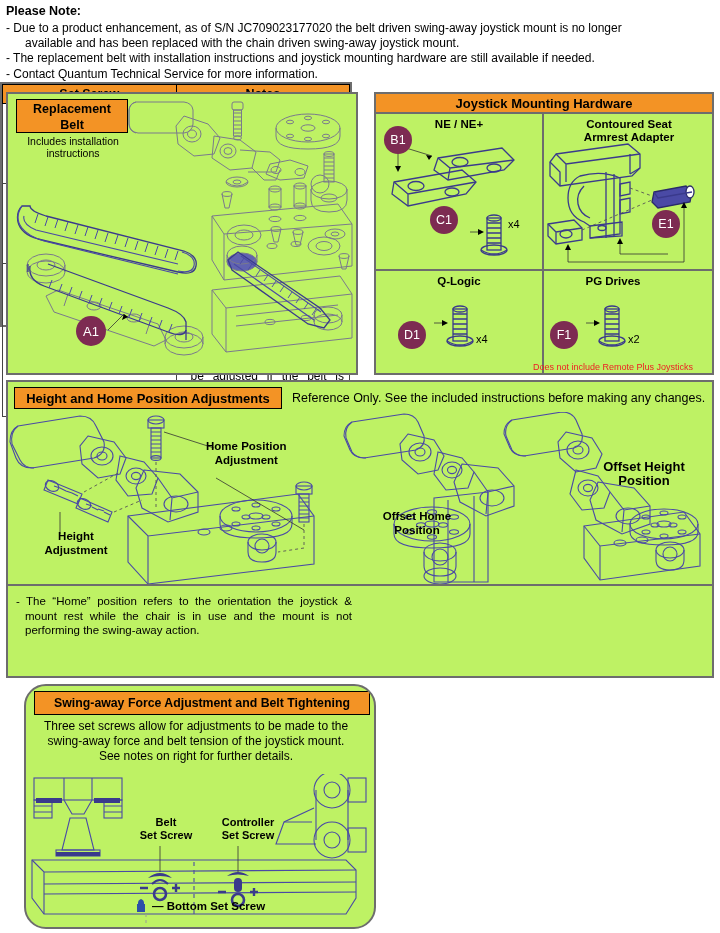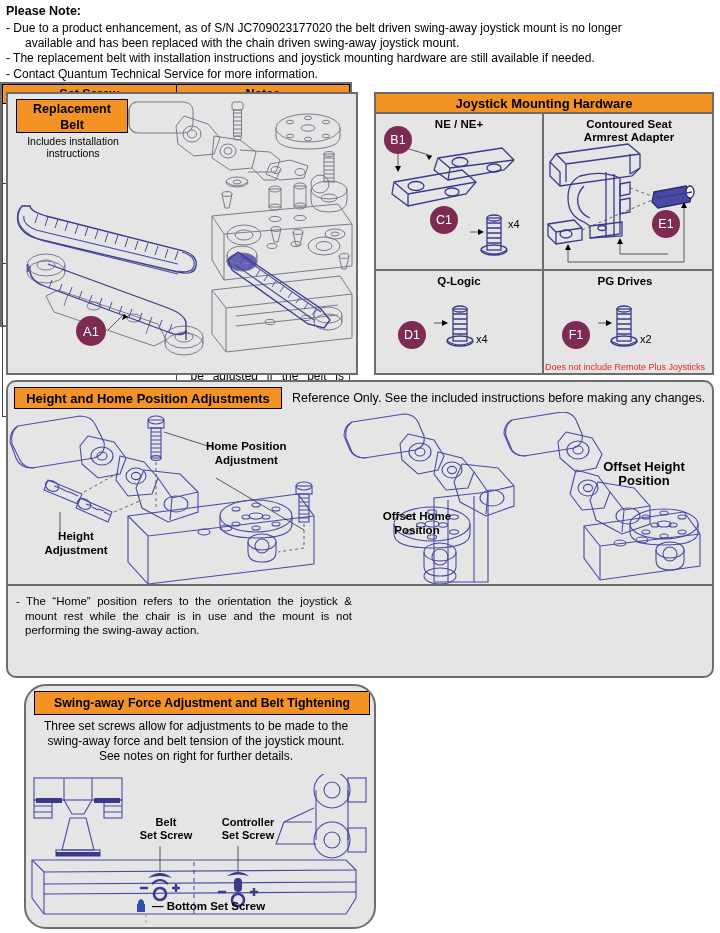--- a/index.html
+++ b/index.html
@@ -20,21 +20,21 @@
     font-size: 12px; line-height: 14.5px;
     padding-left: 10px; text-indent: -10px;
     margin-bottom: 1px;
   }
   .note-line .cont { display: block; text-indent: 0; padding-left: 0; }
 
   
   .panel {
     position: absolute;
     border: 2px solid #6d6d6d;
-    background: #e5e5e5;
+    background: #bef264;
     overflow: hidden;
   }
   .hdr-bar {
     background: #F39325;
     border: 1px solid #000;
     font-weight: bold;
     text-align: center;
     color: #000;
   }
   .orange-full {
@@ -66,28 +66,28 @@
     position: absolute;
     font-size: 11.5px;
   }
   .hw-cell .cap {
     text-align: center; font-weight: bold; font-size: 11.5px; line-height: 13px;
     padding-top: 4px;
   }
   #hw-ne   { left: 0;     top: 0;    width: 168px; height: 157px; border-right: 2px solid #6d6d6d; border-bottom: 2px solid #6d6d6d; }
   #hw-seat { left: 168px; top: 0;    width: 170px; height: 157px; border-bottom: 2px solid #6d6d6d; }
   #hw-ql   { left: 0;     top: 157px;width: 168px; height: 104px; border-right: 2px solid #6d6d6d; }
-  #hw-pg   { left: 164px; top: 157px;width: 170px; height: 104px; }
+  #hw-pg   { left: 152px; top: 157px;width: 170px; height: 104px; }
   .redwarn {
     position: absolute; bottom: 2px; left: 0; right: 0;
     text-align: center; color: #ED2024; font-size: 9px; line-height: 11px;
   }
 
   
-  #panel-height { left: 6px; top: 380px; width: 708px; height: 298px; border-radius: 10px; }
+  #panel-height { left: 6px; top: 380px; width: 708px; height: 298px; }
   #height-title-box {
     position: absolute; left: 6px; top: 5px; width: 268px; height: 22px;
     font-size: 13px; line-height: 21px;
   }
   #height-ref {
     position: absolute; left: 284px; top: 5px; right: 4px;
     font-size: 12.5px; line-height: 22px;
   }
   #height-bottom {
     position: absolute; left: 0; right: 0; bottom: 0; height: 92px;

